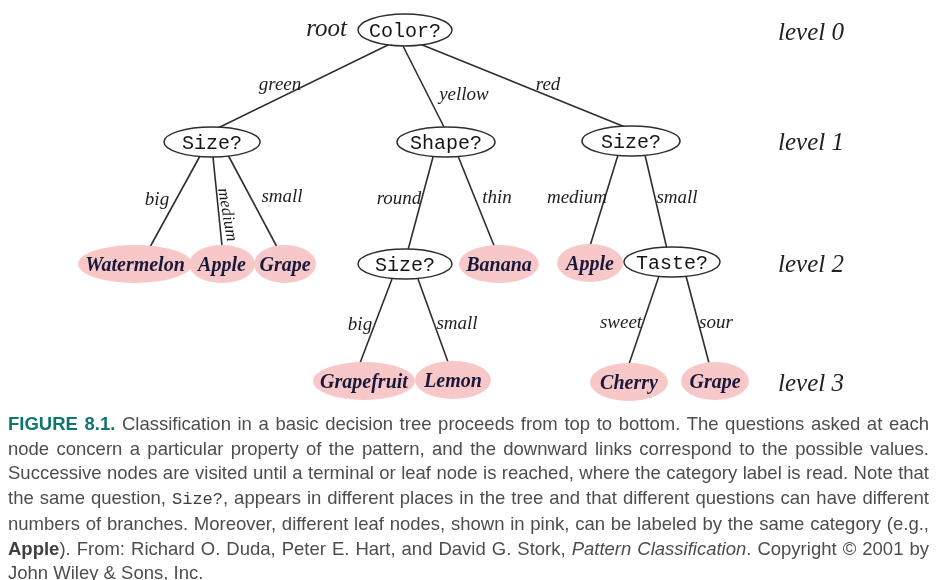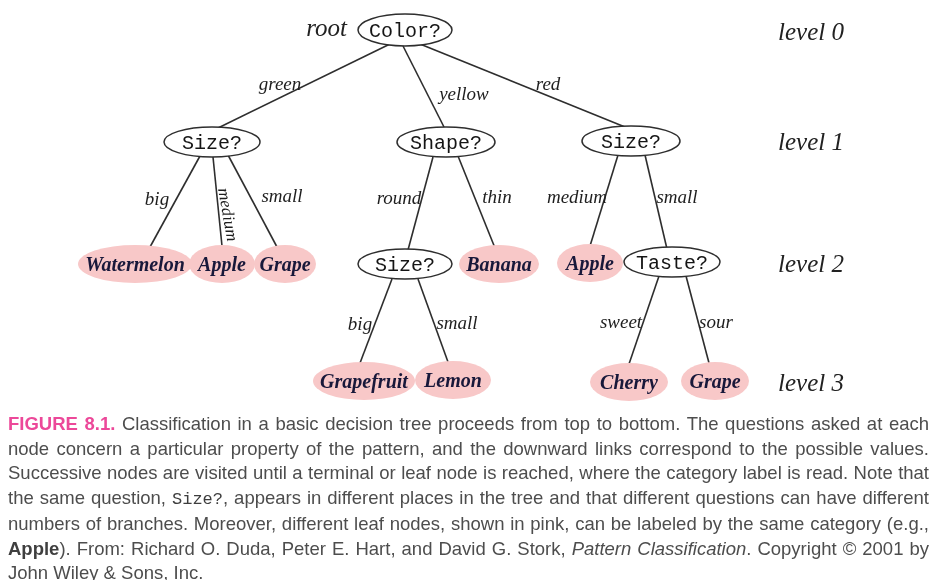--- a/index.html
+++ b/index.html
@@ -16,21 +16,21 @@
   .leaf-label{font-family:"Liberation Serif","DejaVu Serif",serif;font-style:italic;font-weight:bold;font-size:20px;fill:#18183a;}
   .side-label{font-family:"Liberation Serif","DejaVu Serif",serif;font-style:italic;font-size:25px;fill:#222222;}
 
   
   .caption{
     position:absolute;left:0;top:408px;width:921px;padding:4px 8px 0 8px;
     font-family:"Liberation Sans","DejaVu Sans",sans-serif;
     font-size:18.5px;line-height:24.5px;color:#4d4d4d;
     text-align:justify;
   }
-  .fig-label{color:#ec4899;font-weight:bold;}
+  .fig-label{color:#0f766e;font-weight:bold;}
   .cap-mono{font-family:"Liberation Mono","DejaVu Sans Mono",monospace;font-size:17px;color:#3d3d3d;}
   .cap-bold{font-weight:bold;color:#3f3f3f;}
   .cap-italic{font-style:italic;}
 </style>
 </head>
 <body>
 
 <div class="page">
 
   <svg width="937" height="404" viewBox="0 0 937 404">

